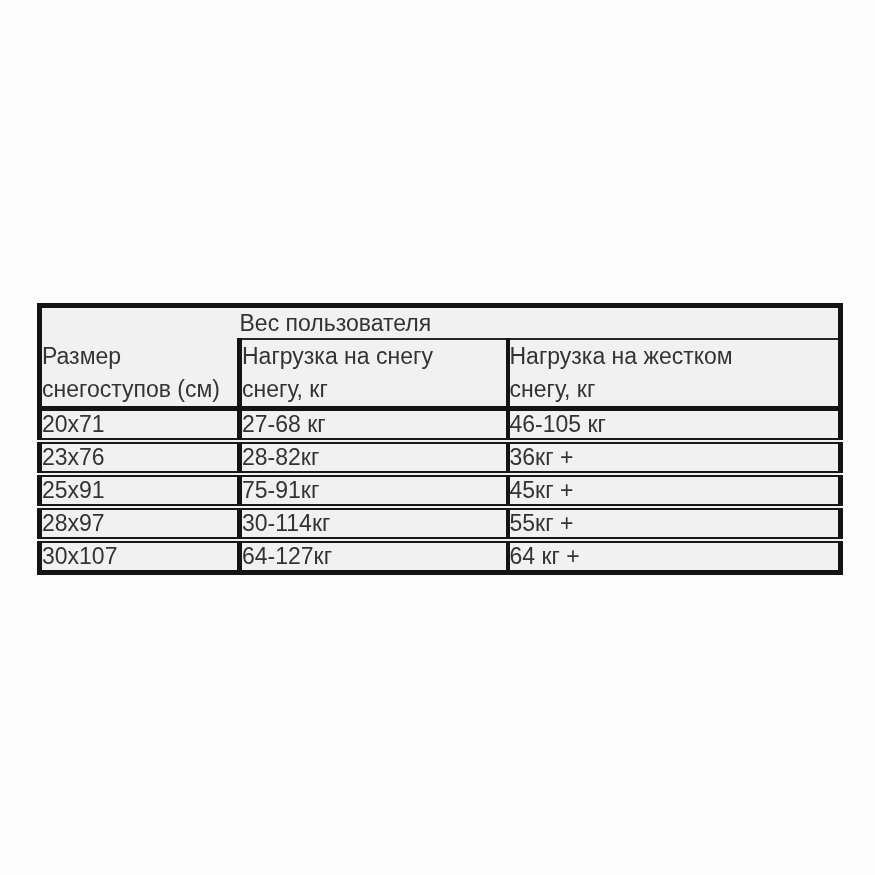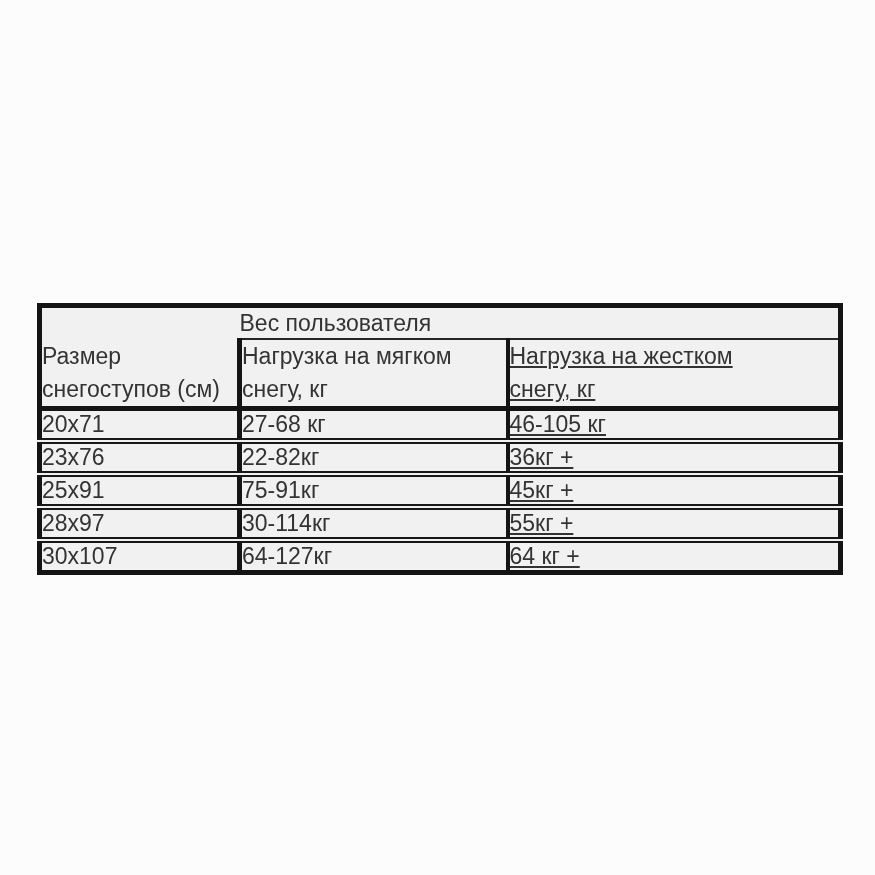--- a/index.html
+++ b/index.html
@@ -23,21 +23,21 @@
     color: #333333;
     font-size: 23px;
   }
   table.size-table td {
     text-align: left;
     padding: 0;
     overflow: hidden;
   }
   
   td.c2 { border-left: 5px solid #141414; }
-  td.c3 { border-left: 4px solid #141414; text-decoration: underline; }
+  td.c3 { border-left: 4px solid #141414; }
   
   td.col1-head {
     vertical-align: bottom;
     padding-bottom: 3px;
     line-height: 33px;
     border-bottom: 5px solid #141414;
   }
   
   td.weight-head {
     height: 30px;
@@ -73,36 +73,36 @@
     <tbody>
       <tr>
         <td class="col1-head" rowspan="2">
           <span class="line">Размер</span>
           <span class="line">снегоступов (см)</span>
         </td>
         <td class="weight-head" colspan="2">Вес пользователя</td>
       </tr>
       <tr class="sub">
         <td class="c2">
-          <span class="line">Нагрузка на мягком</span>
+          <span class="line">Нагрузка на снегу</span>
           <span class="line">снегу, кг</span>
         </td>
         <td class="c3">
           <span class="line">Нагрузка на жестком</span>
           <span class="line">снегу, кг</span>
         </td>
       </tr>
       <tr class="data">
         <td class="c1">20x71</td>
         <td class="c2">27-68 кг</td>
         <td class="c3">46-105 кг</td>
       </tr>
       <tr class="data">
         <td class="c1">23x76</td>
-        <td class="c2">22-82кг</td>
+        <td class="c2">28-82кг</td>
         <td class="c3">36кг +</td>
       </tr>
       <tr class="data">
         <td class="c1">25x91</td>
         <td class="c2">75-91кг</td>
         <td class="c3">45кг +</td>
       </tr>
       <tr class="data">
         <td class="c1">28x97</td>
         <td class="c2">30-114кг</td>

